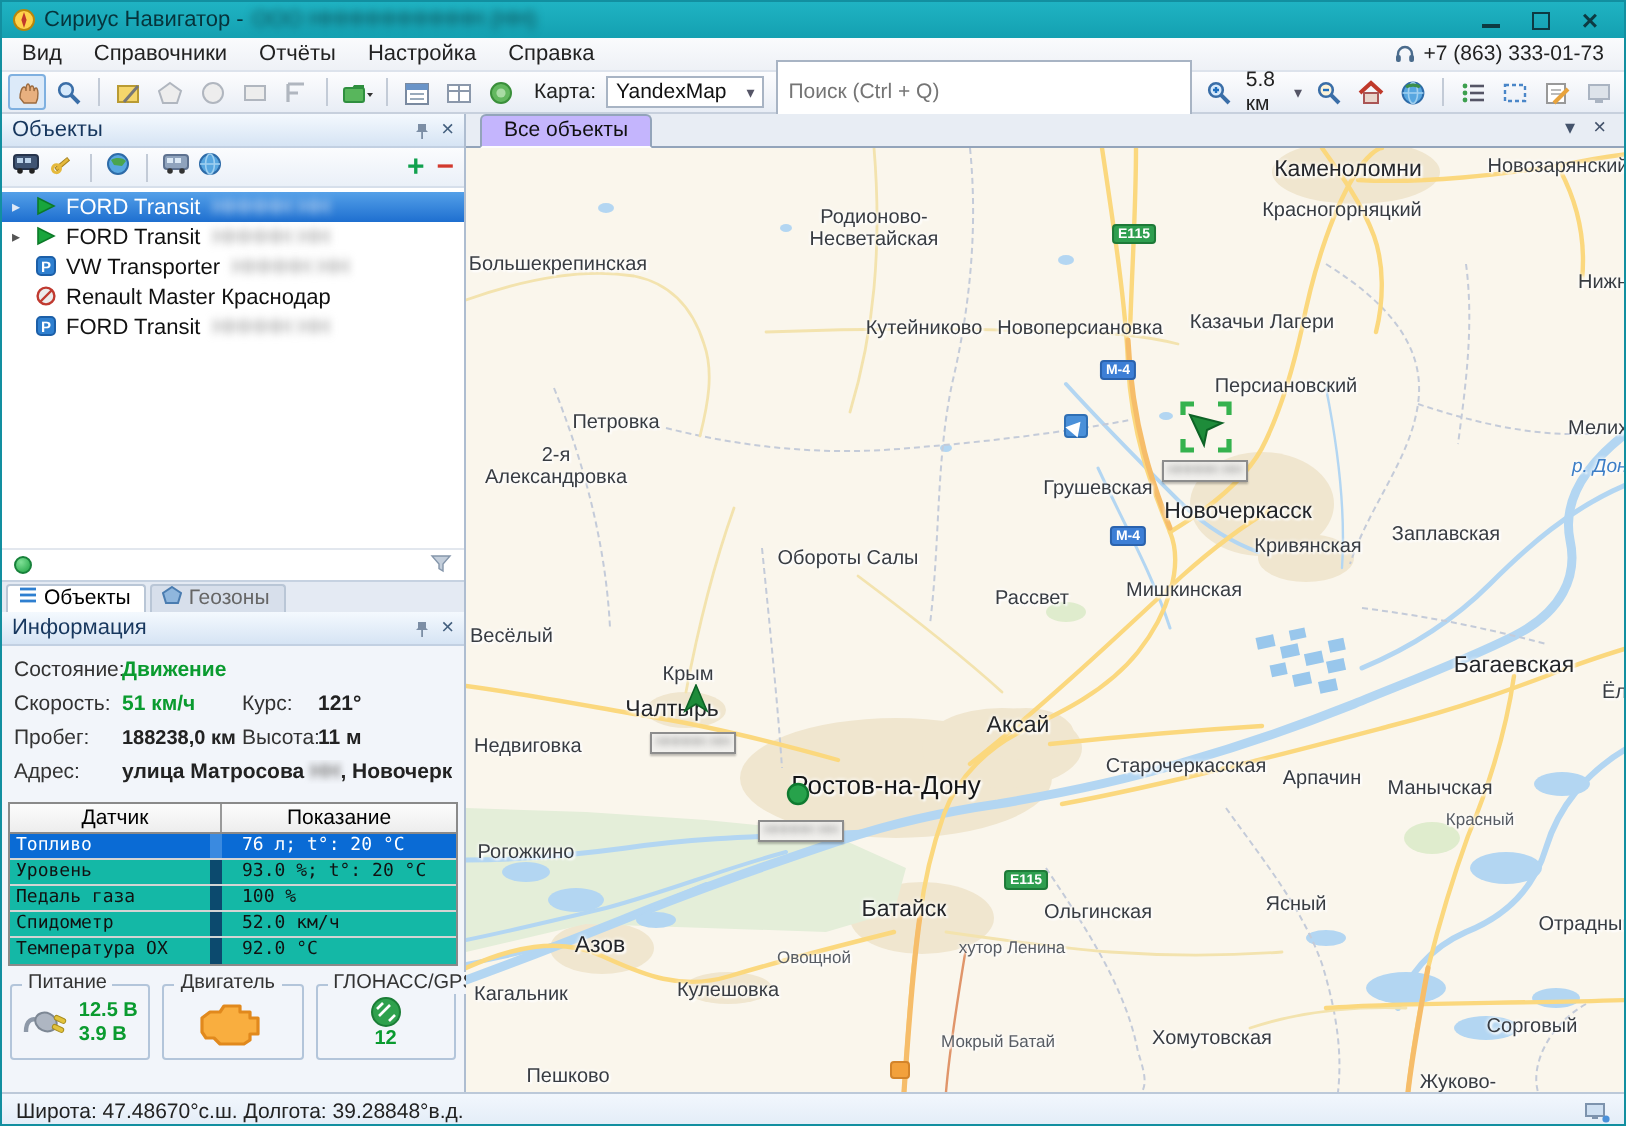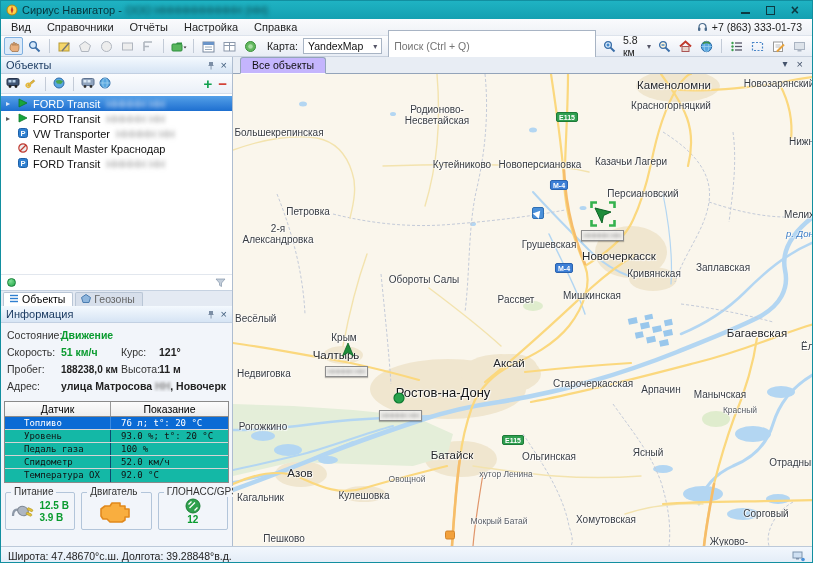--- a/index.html
+++ b/index.html
@@ -68,21 +68,21 @@
   .addr-line { white-space:nowrap; overflow:hidden; font-weight:bold; }
   .blur-sm { filter:blur(1.8px); color:#888; font-weight:bold; }
 
   .sensor-wrap { flex:none; margin:2px 3px 0; border:1px solid #8a8a8a; background:#14b8a6; }
   .th { display:flex; border-bottom:1px solid #8a8a8a; background:linear-gradient(#fcfcfc,#ededed); font-size:10.5px; }
   .th div { padding:1px 0; text-align:center; }
   .thc1 { width:106px; border-right:1px solid #999; }
   .thc2 { flex:1; }
   .srow { display:flex; height:13px; line-height:12px; border-bottom:1px solid #d4d4d4; font-family:"DejaVu Sans Mono",monospace; font-size:9px; color:#111; }
   .srow:last-child { border-bottom:none; }
-  .sc1 { width:106px; flex:none; padding-left:19px; border-right:1px solid #0c4a6e; }
+  .sc1 { width:106px; flex:none; padding-left:3px; border-right:6px solid #0c4a6e; }
   .sc2 { flex:1; padding-left:10px; }
   .srow.sel { background:#0a6bd5; color:#fff; }
   .srow.sel .sc1 { border-right-color:#3a8ae0; }
 
   .gauges { flex:none; display:flex; gap:6px; padding:9px 4px 0; }
   .gbox { position:relative; flex:1; height:38px; border:1px solid #b3c5da; border-radius:2px; background:#f2f5fa; display:flex; align-items:center; justify-content:center; }
   .glab { position:absolute; top:-7px; left:5px; background:#f2f5fa; padding:0 3px; font-size:10px; color:#333; }
   .gpow { display:flex; align-items:center; gap:4px; }
   .gvals { display:flex; flex-direction:column; gap:1px; font-size:10px; font-weight:bold; color:#0a9b2f; }
   .ggnss { display:flex; flex-direction:column; align-items:center; line-height:10px; }

